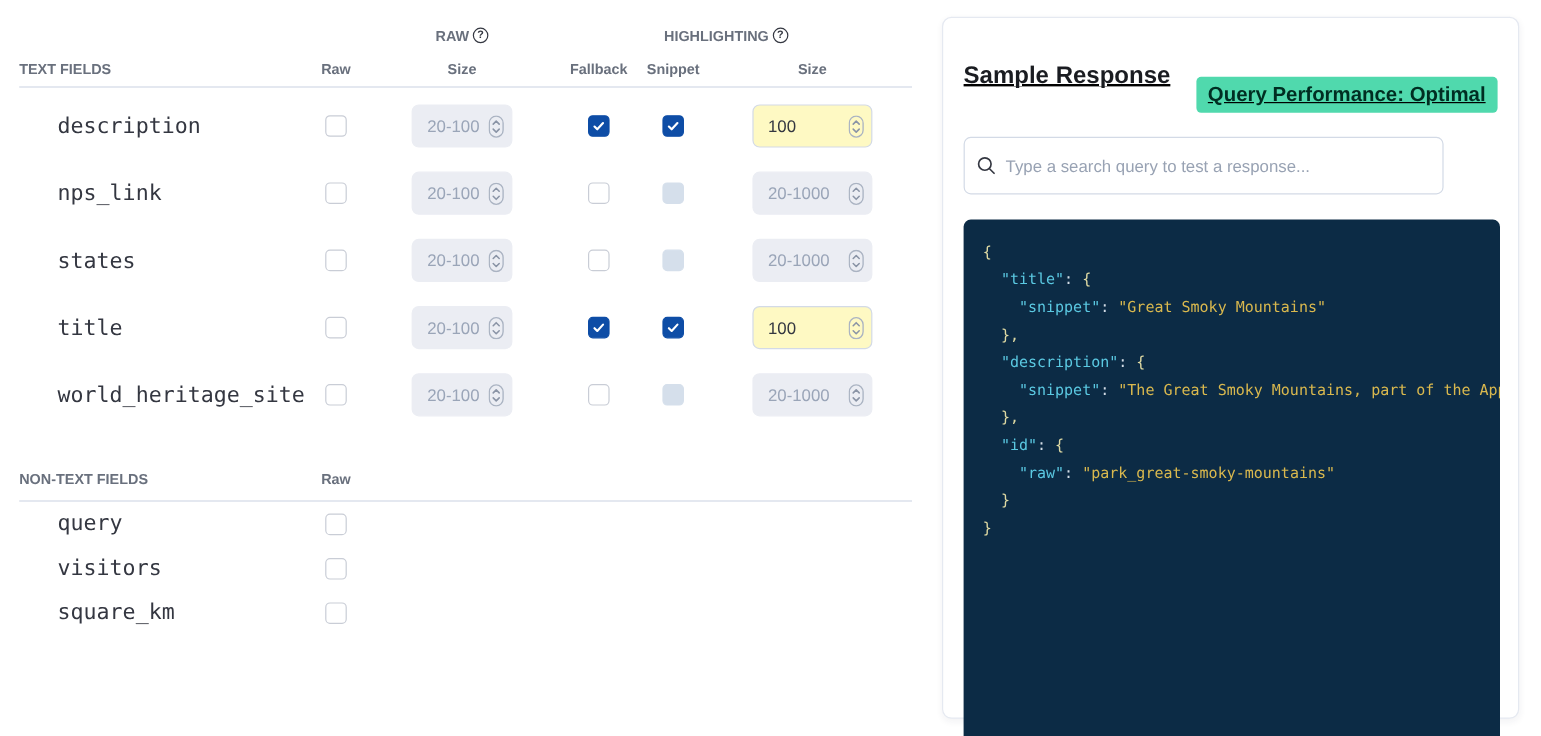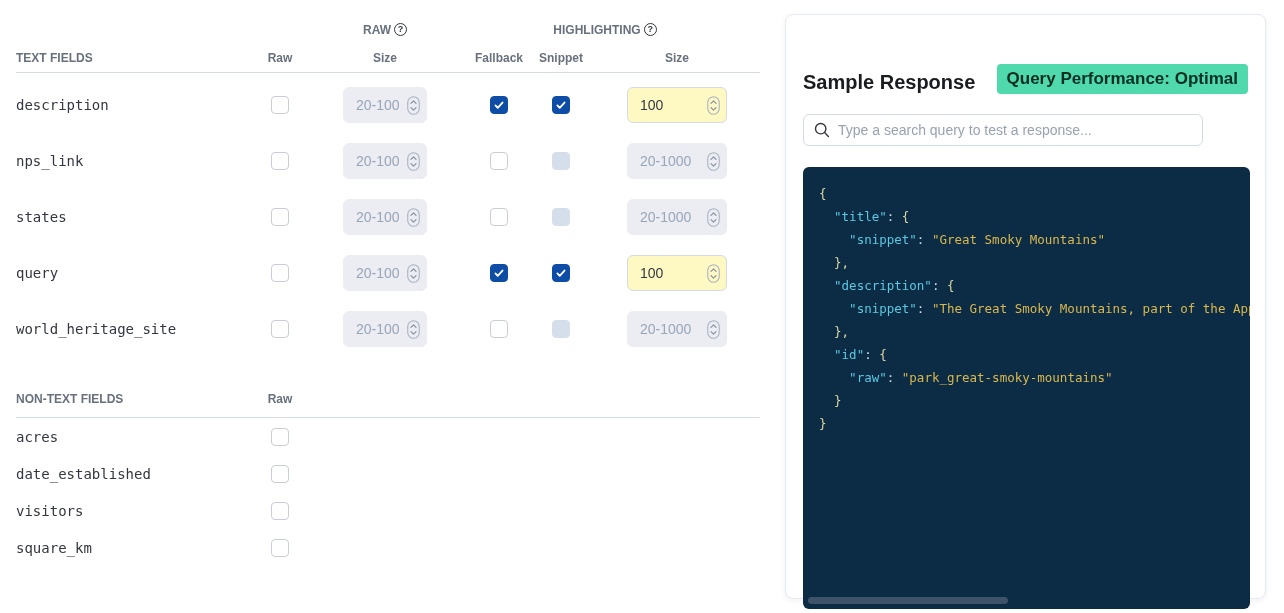--- a/index.html
+++ b/index.html
@@ -22,21 +22,21 @@
   .center{justify-self:center;text-align:center;}
   .group-label{display:flex;align-items:center;gap:3px;justify-self:center;}
   .span-hl{grid-column:4 / 8;}
   .q-icon{width:13px;height:13px;border:1.3px solid #343741;border-radius:50%;
     color:#343741;font-size:9px;font-weight:bold;display:inline-flex;
     align-items:center;justify-content:center;line-height:1;}
   .divider{height:1px;background:var(--c-divider);}
   .rows-text .grid{height:56px;}
   .rows-text{padding-top:4px;}
   .rows-nontext .grid{height:37px;}
-  .fname{font-family:"DejaVu Sans Mono",monospace;font-size:14px;color:var(--c-field);}
+  .fname{font-family:"DejaVu Sans Mono",monospace;font-size:18px;color:var(--c-field);margin-left:32px;}
   .nontext-hdr-row{height:36px;margin-top:24px;}
   
   .cb{width:18px;height:18px;border-radius:4px;background:#fff;
     border:1px solid var(--c-check-border);justify-self:center;
     display:flex;align-items:center;justify-content:center;}
   .cb.checked{background:var(--c-check);border-color:var(--c-check);}
   .cb.disabled{background:var(--c-check-disabled);border-color:var(--c-check-disabled);}
   .cb svg{display:none;}
   .cb.checked svg{display:block;}
   
@@ -45,25 +45,25 @@
     background:#fef9c3;padding:0 26px 0 12px;font-size:14px;color:var(--c-field);
     font-family:"Liberation Sans",sans-serif;outline:none;}
   .numbox input::placeholder{color:var(--c-placeholder);}
   .numbox.disabled input{background:var(--c-input-disabled);border-color:var(--c-input-disabled);}
   .numbox .stepper{position:absolute;right:7px;top:9px;pointer-events:none;}
   .w84{width:84px;} .w100{width:100px;}
   
   .card{position:absolute;left:785px;top:14px;width:481px;height:585px;background:#fff;
     border:1px solid #e5e9f1;border-radius:8px;box-shadow:0 2px 6px rgba(30,40,60,0.06);
     padding:17px;}
-  .card-head{display:flex;align-items:flex-end;justify-content:space-between;}
+  .card-head{display:flex;align-items:center;justify-content:space-between;text-decoration:underline;}
   .card-title{font-size:20px;font-weight:bold;color:#1a1c21;}
   .badge{background:var(--c-badge-bg);color:var(--c-badge-text);font-size:17px;
     font-weight:600;padding:5px 10px;border-radius:4px;white-space:nowrap;margin-top:32px;}
-  .searchbar{margin-top:20px;width:400px;height:32px;border:1px solid var(--c-divider);
+  .searchbar{margin-top:20px;width:400px;height:48px;border:1px solid var(--c-divider);
     border-radius:6px;display:flex;align-items:center;padding:0 10px;gap:8px;background:#fff;}
   .searchbar input{border:none;outline:none;flex:1;font-size:14px;color:var(--c-field);
     font-family:"Liberation Sans",sans-serif;background:transparent;}
   .searchbar input::placeholder{color:#98a2b3;}
   .codeblock{position:relative;margin-top:21px;width:447px;height:442px;
     background:var(--c-code-bg);border-radius:6px;padding:15px 16px;overflow:hidden;}
   .codeblock pre{font-family:"DejaVu Sans Mono",monospace;font-size:12.5px;
     line-height:23px;white-space:pre;color:#dfe5ec;}
   .tk-k{color:var(--c-code-key);} .tk-s{color:var(--c-code-str);}
   .tk-b{color:var(--c-code-brace);} .tk-c{color:var(--c-code-colon);}
@@ -187,21 +187,21 @@
       <input type="text" placeholder="20-1000" disabled="" style="">
       <svg class="stepper" width="13" height="19" viewBox="0 0 13 19">
             <rect x="0.75" y="0.75" width="11.5" height="17.5" rx="5.75" fill="none" stroke="#aab3c2" stroke-width="1.1"></rect>
             <path d="M4 7.4 L6.5 4.9 L9 7.4" fill="none" stroke="#8a94a6" stroke-width="1.3" stroke-linecap="round" stroke-linejoin="round"></path>
             <path d="M4 11.6 L6.5 14.1 L9 11.6" fill="none" stroke="#8a94a6" stroke-width="1.3" stroke-linecap="round" stroke-linejoin="round"></path>
           </svg>
     </div>
   </div>
 
   <div class="grid">
-    <div class="fname">query</div>
+    <div class="fname">title</div>
     <div class="cb">
       
     </div>
     <div class="numbox w84 disabled">
       <input type="text" placeholder="20-1000" disabled="" style="">
       <svg class="stepper" width="13" height="19" viewBox="0 0 13 19">
             <rect x="0.75" y="0.75" width="11.5" height="17.5" rx="5.75" fill="none" stroke="#aab3c2" stroke-width="1.1"></rect>
             <path d="M4 7.4 L6.5 4.9 L9 7.4" fill="none" stroke="#8a94a6" stroke-width="1.3" stroke-linecap="round" stroke-linejoin="round"></path>
             <path d="M4 11.6 L6.5 14.1 L9 11.6" fill="none" stroke="#8a94a6" stroke-width="1.3" stroke-linecap="round" stroke-linejoin="round"></path>
           </svg>
@@ -260,32 +260,26 @@
 
   <div class="grid nontext-hdr-row">
     <div class="hdr">NON-TEXT FIELDS</div>
     <div class="hdr center">Raw</div>
   </div>
 
   <div class="divider"></div>
 
   <div class="rows-nontext" id="nontext-rows">
   <div class="grid">
-    <div class="fname">acres</div>
-    <div class="cb">
-      
-    </div>
-  </div>
-
-  <div class="grid">
-    <div class="fname">date_established</div>
-    <div class="cb">
-      
-    </div>
-  </div>
+    <div class="fname">query</div>
+    <div class="cb">
+      
+    </div>
+  </div>
+
 
 
   <div class="grid">
     <div class="fname">visitors</div>
     <div class="cb">
       
     </div>
   </div>
 
   <div class="grid">

